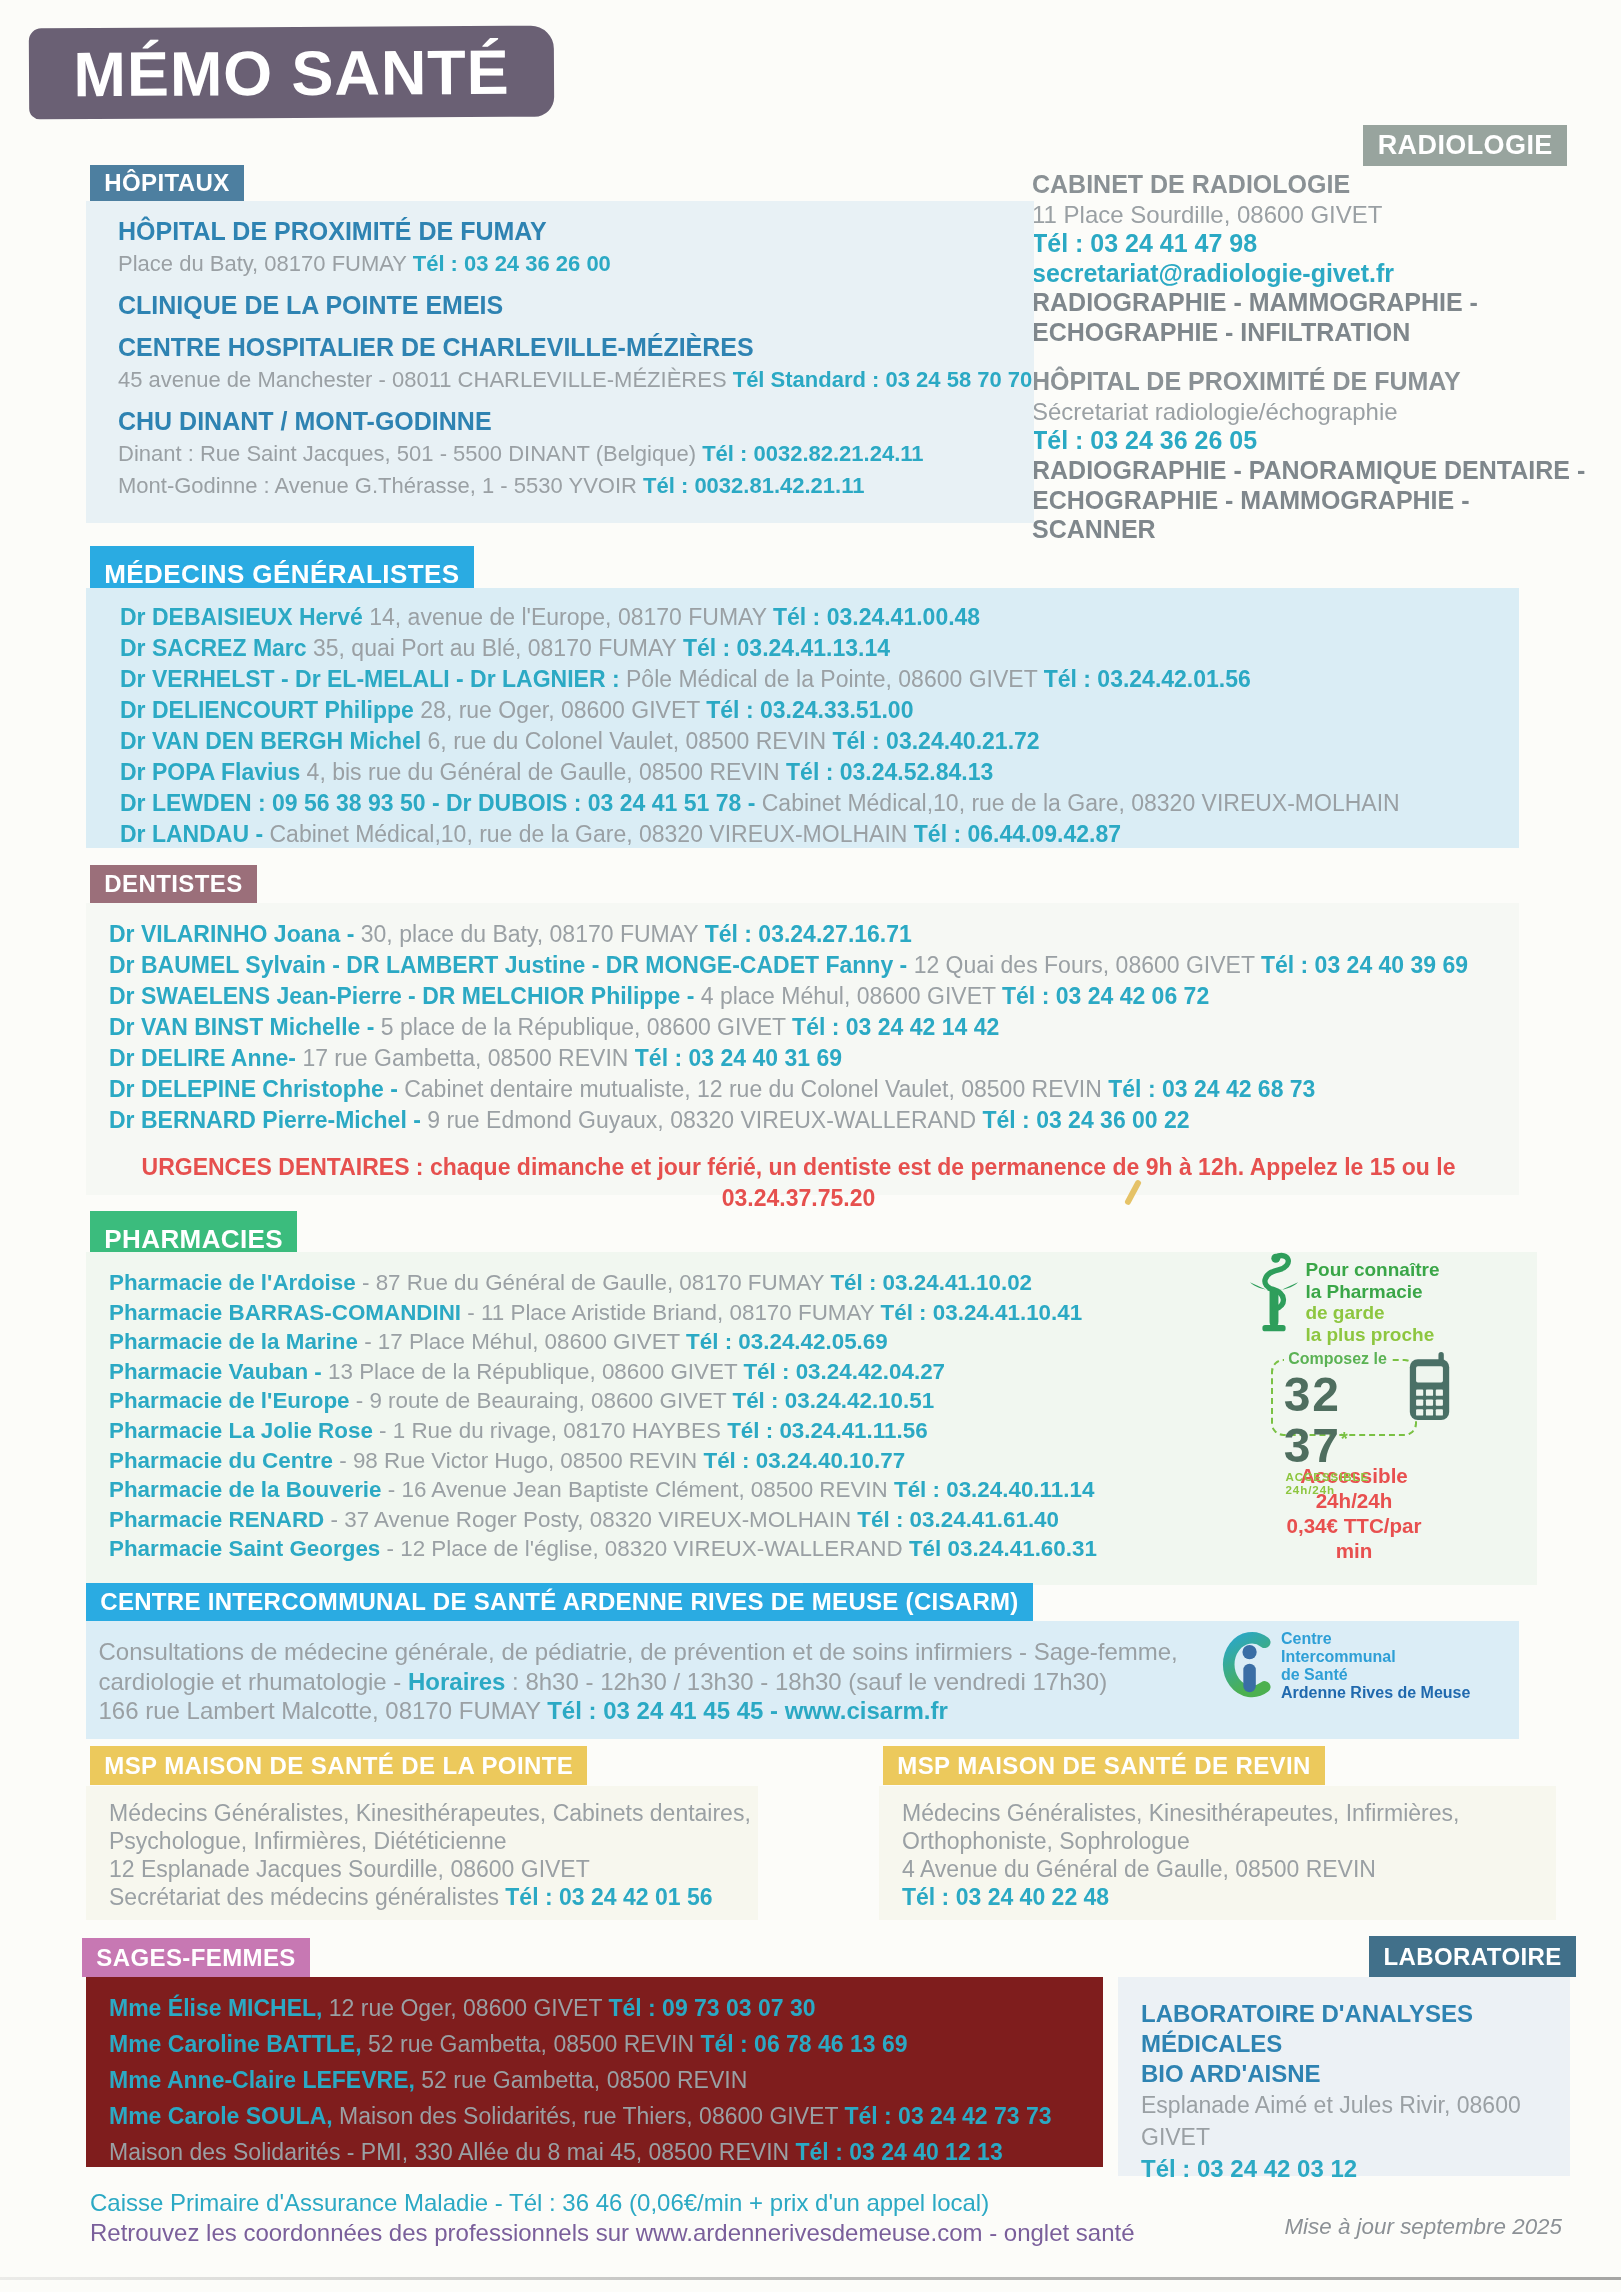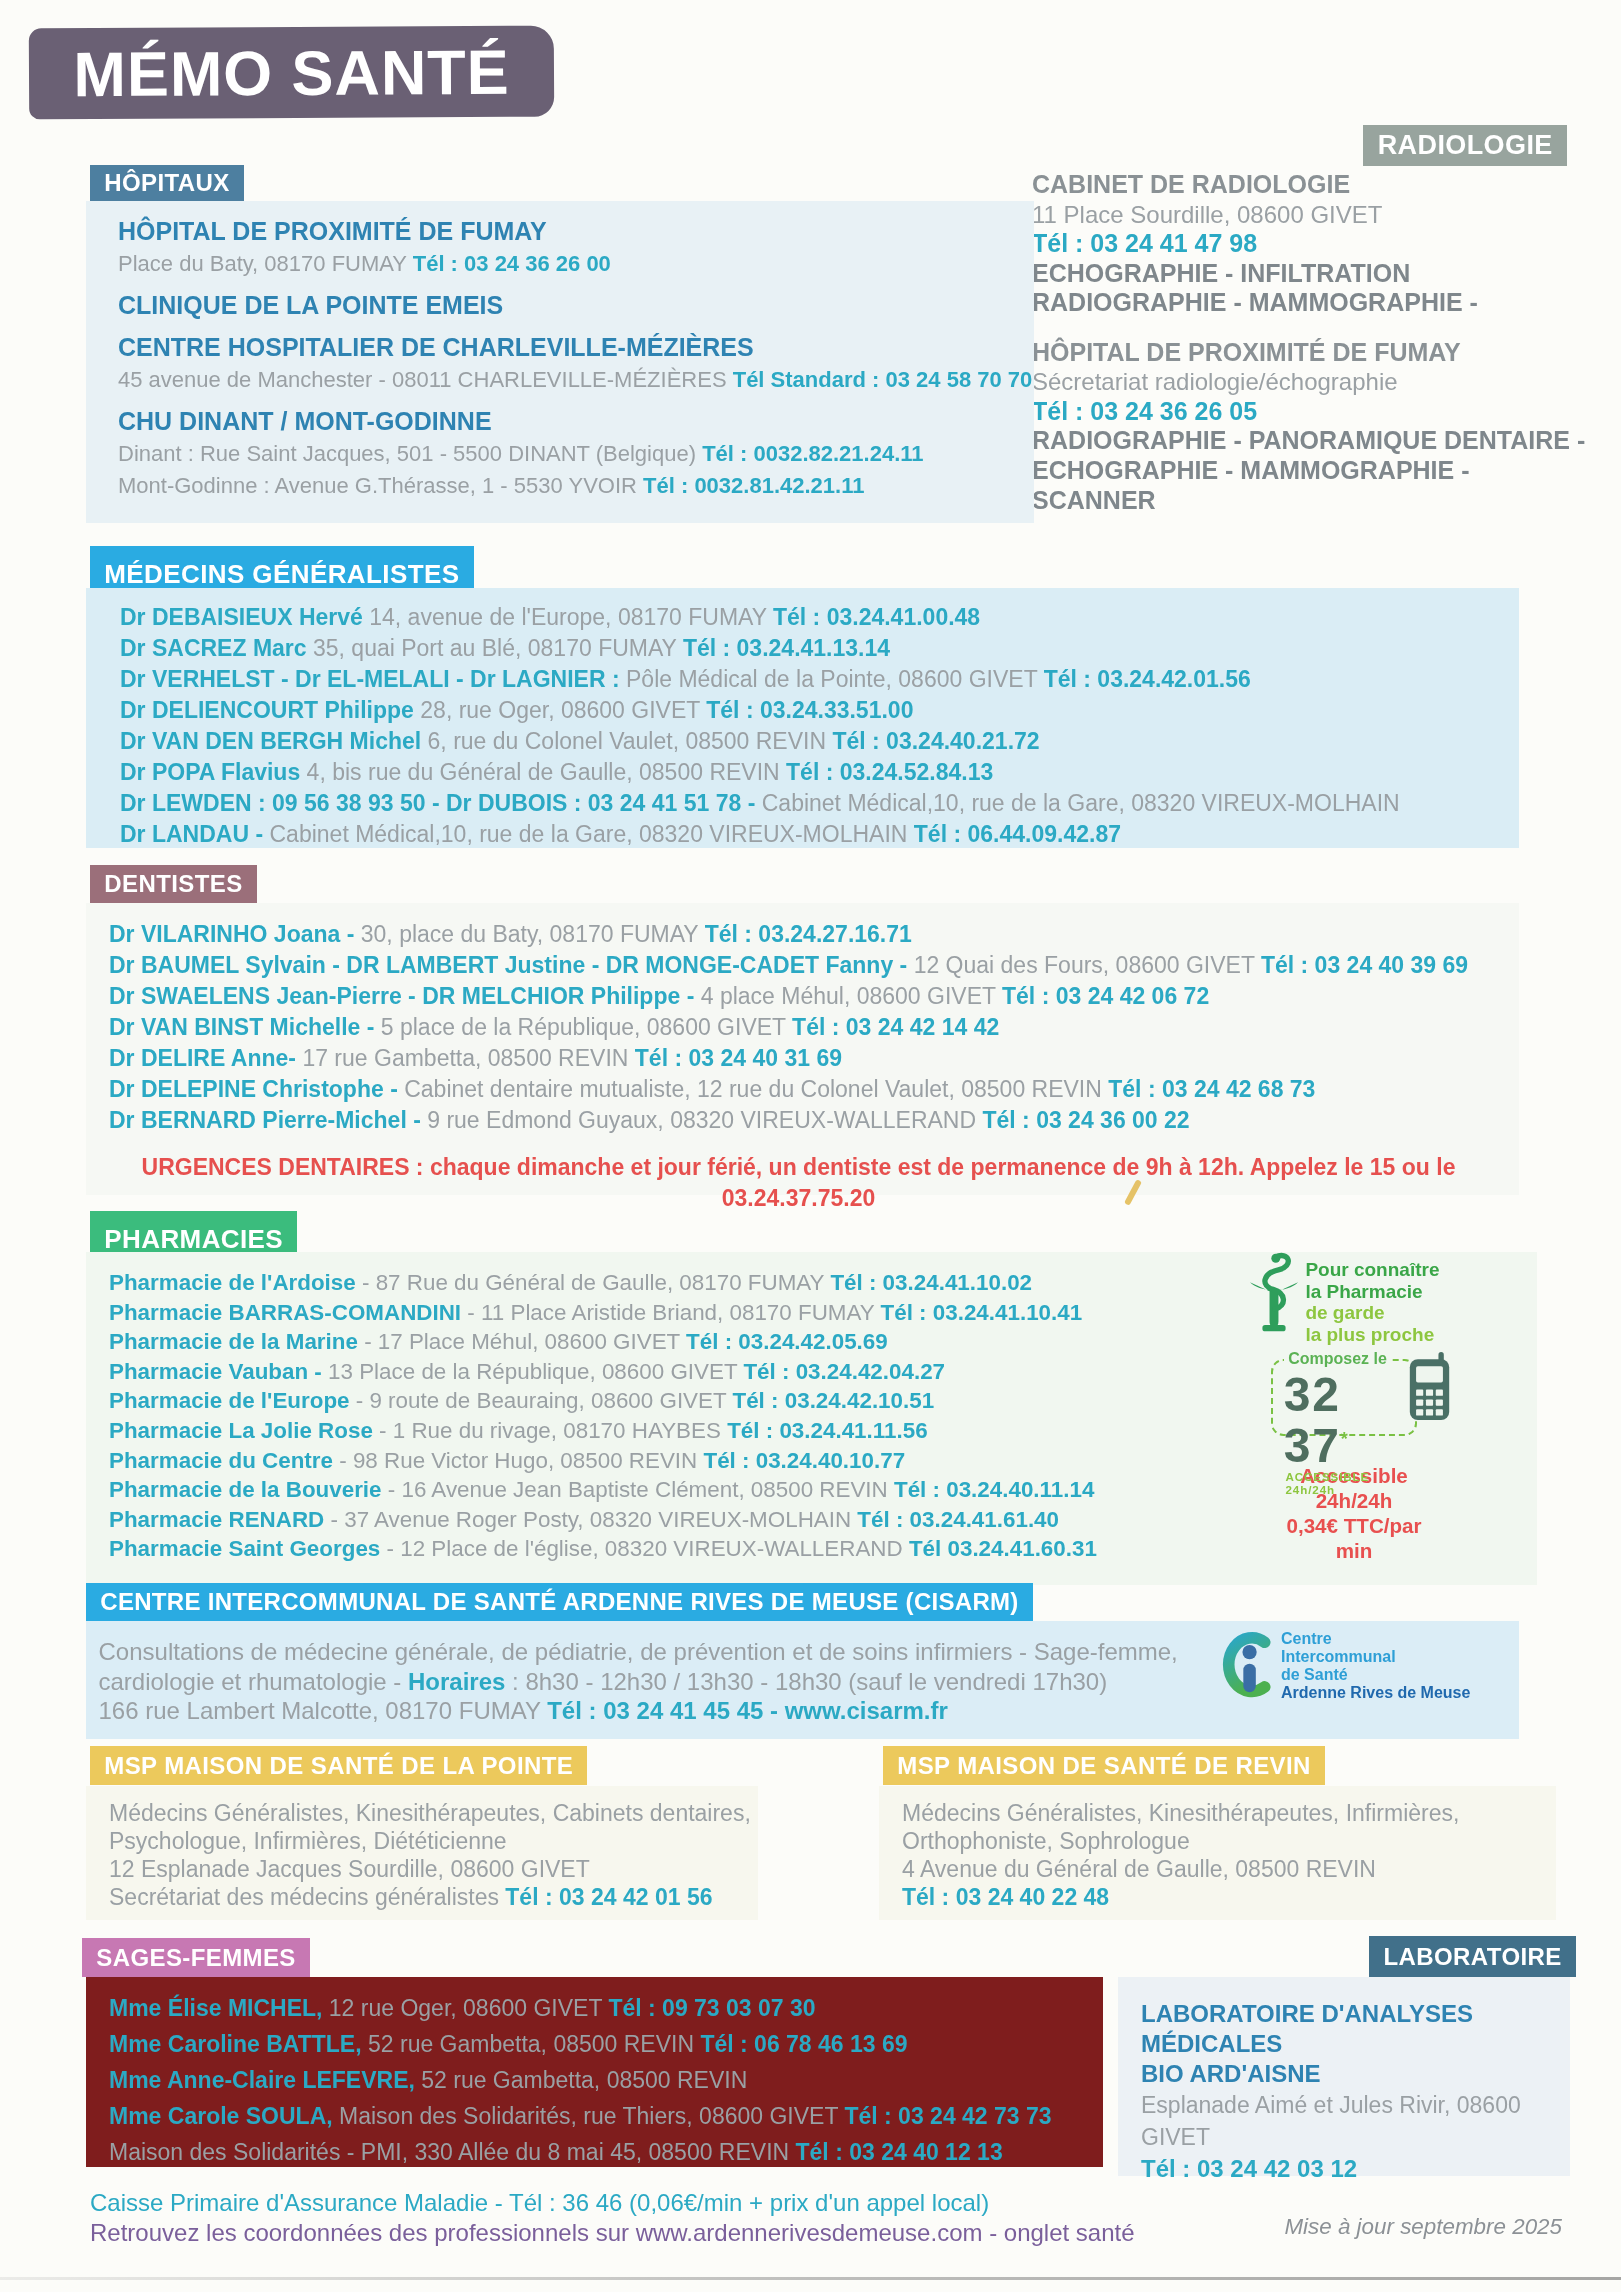--- a/index.html
+++ b/index.html
@@ -122,22 +122,23 @@
 
   <div id="title-banner">
     <span>MÉMO SANTÉ</span>
   </div>
 
   <div class="label" id="radiologie-label">RADIOLOGIE</div>
   <div id="radiologie-content">
     <div class="r-title">CABINET DE RADIOLOGIE</div>
     <div class="r-line">11 Place Sourdille, 08600 GIVET</div>
     <div class="r-tel">Tél : 03 24 41 47 98</div>
+    <div class="r-tel">secretariat@radiologie-givet.fr</div>
+    <div class="r-serv">RADIOGRAPHIE - MAMMOGRAPHIE -</div>
     <div class="r-serv">ECHOGRAPHIE - INFILTRATION</div>
-    <div class="r-serv">RADIOGRAPHIE - MAMMOGRAPHIE -</div>
     <div class="r-gap"></div>
     <div class="r-title">HÔPITAL DE PROXIMITÉ DE FUMAY</div>
     <div class="r-line">Sécretariat radiologie/échographie</div>
     <div class="r-tel">Tél : 03 24 36 26 05</div>
     <div class="r-serv">RADIOGRAPHIE - PANORAMIQUE DENTAIRE -</div>
     <div class="r-serv">ECHOGRAPHIE - MAMMOGRAPHIE - SCANNER</div>
   </div>
 
   <div class="label" id="hopitaux-label">HÔPITAUX</div>
   <div id="hopitaux-content">

